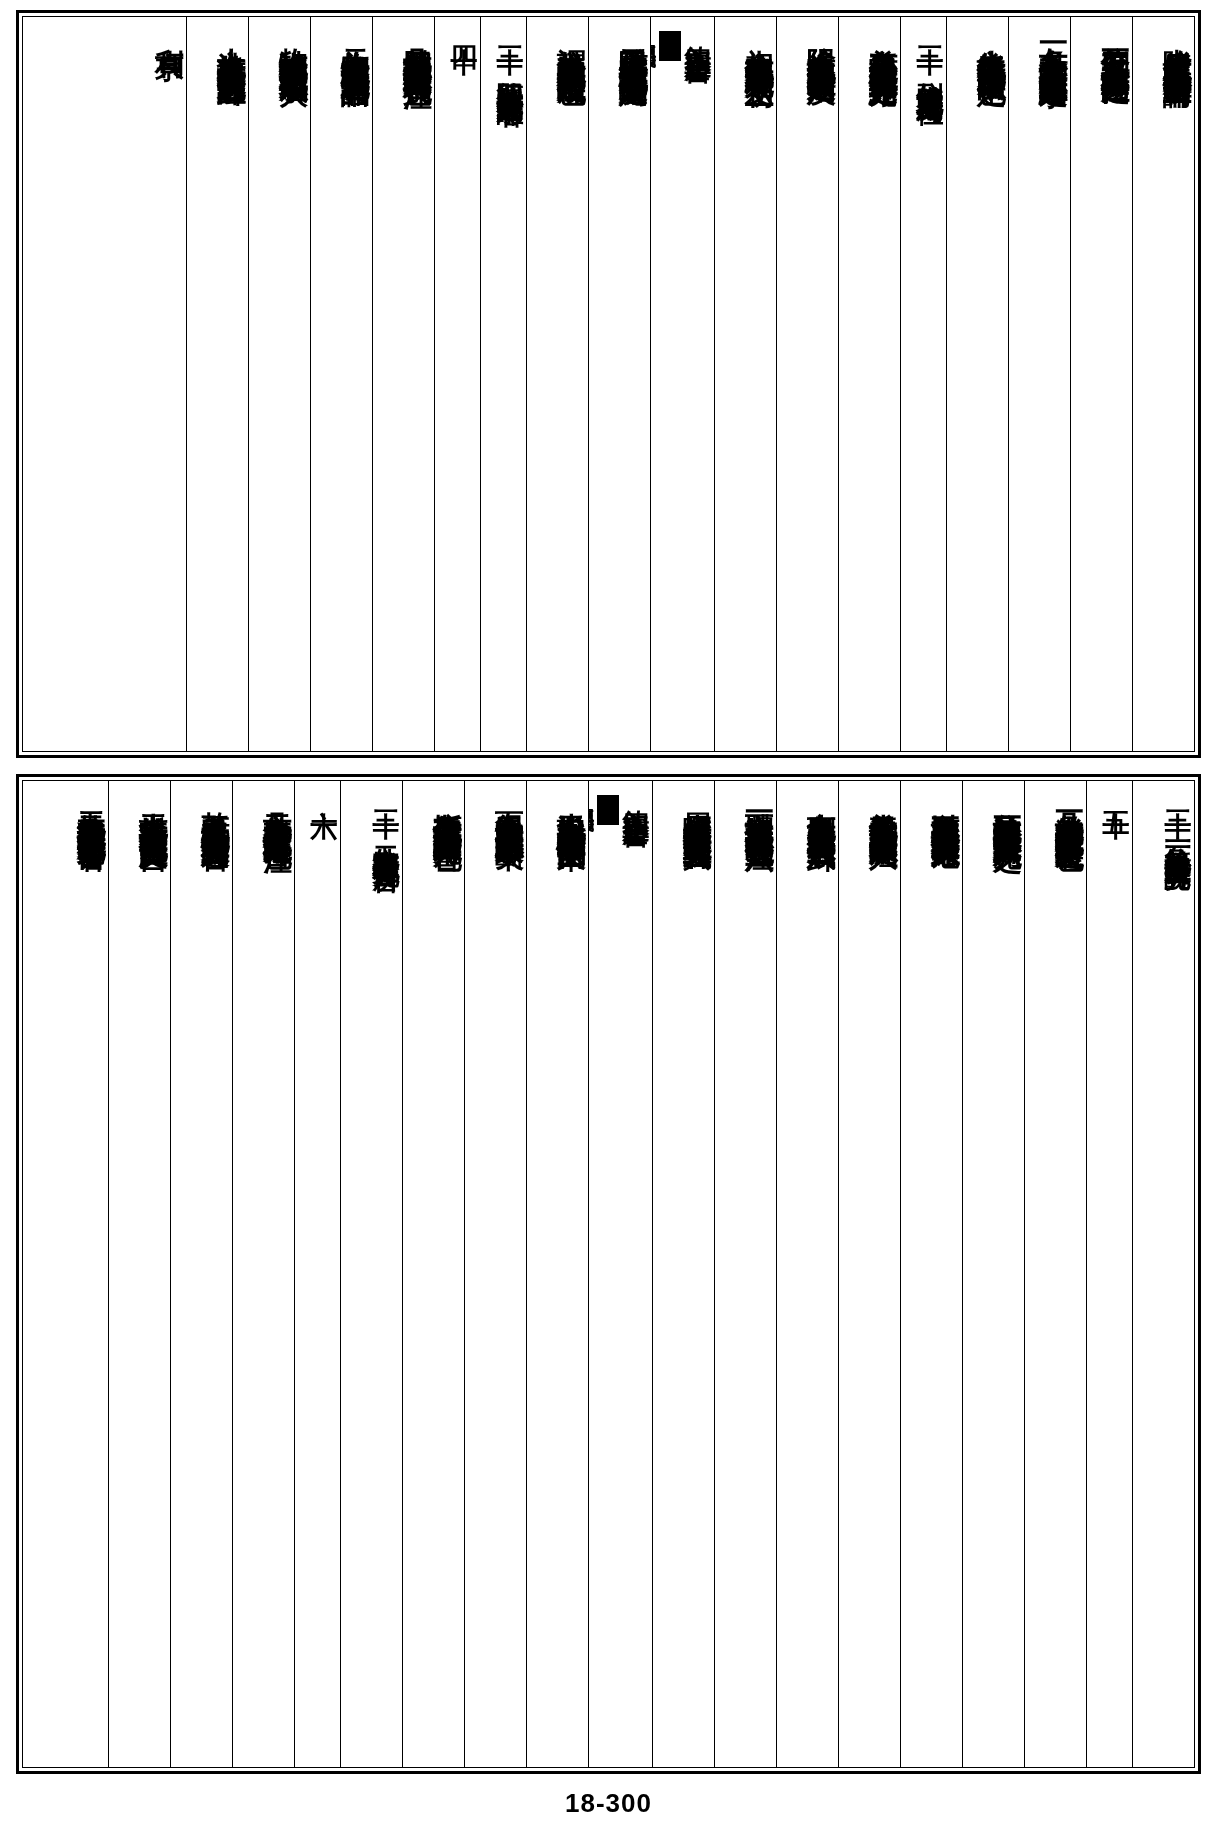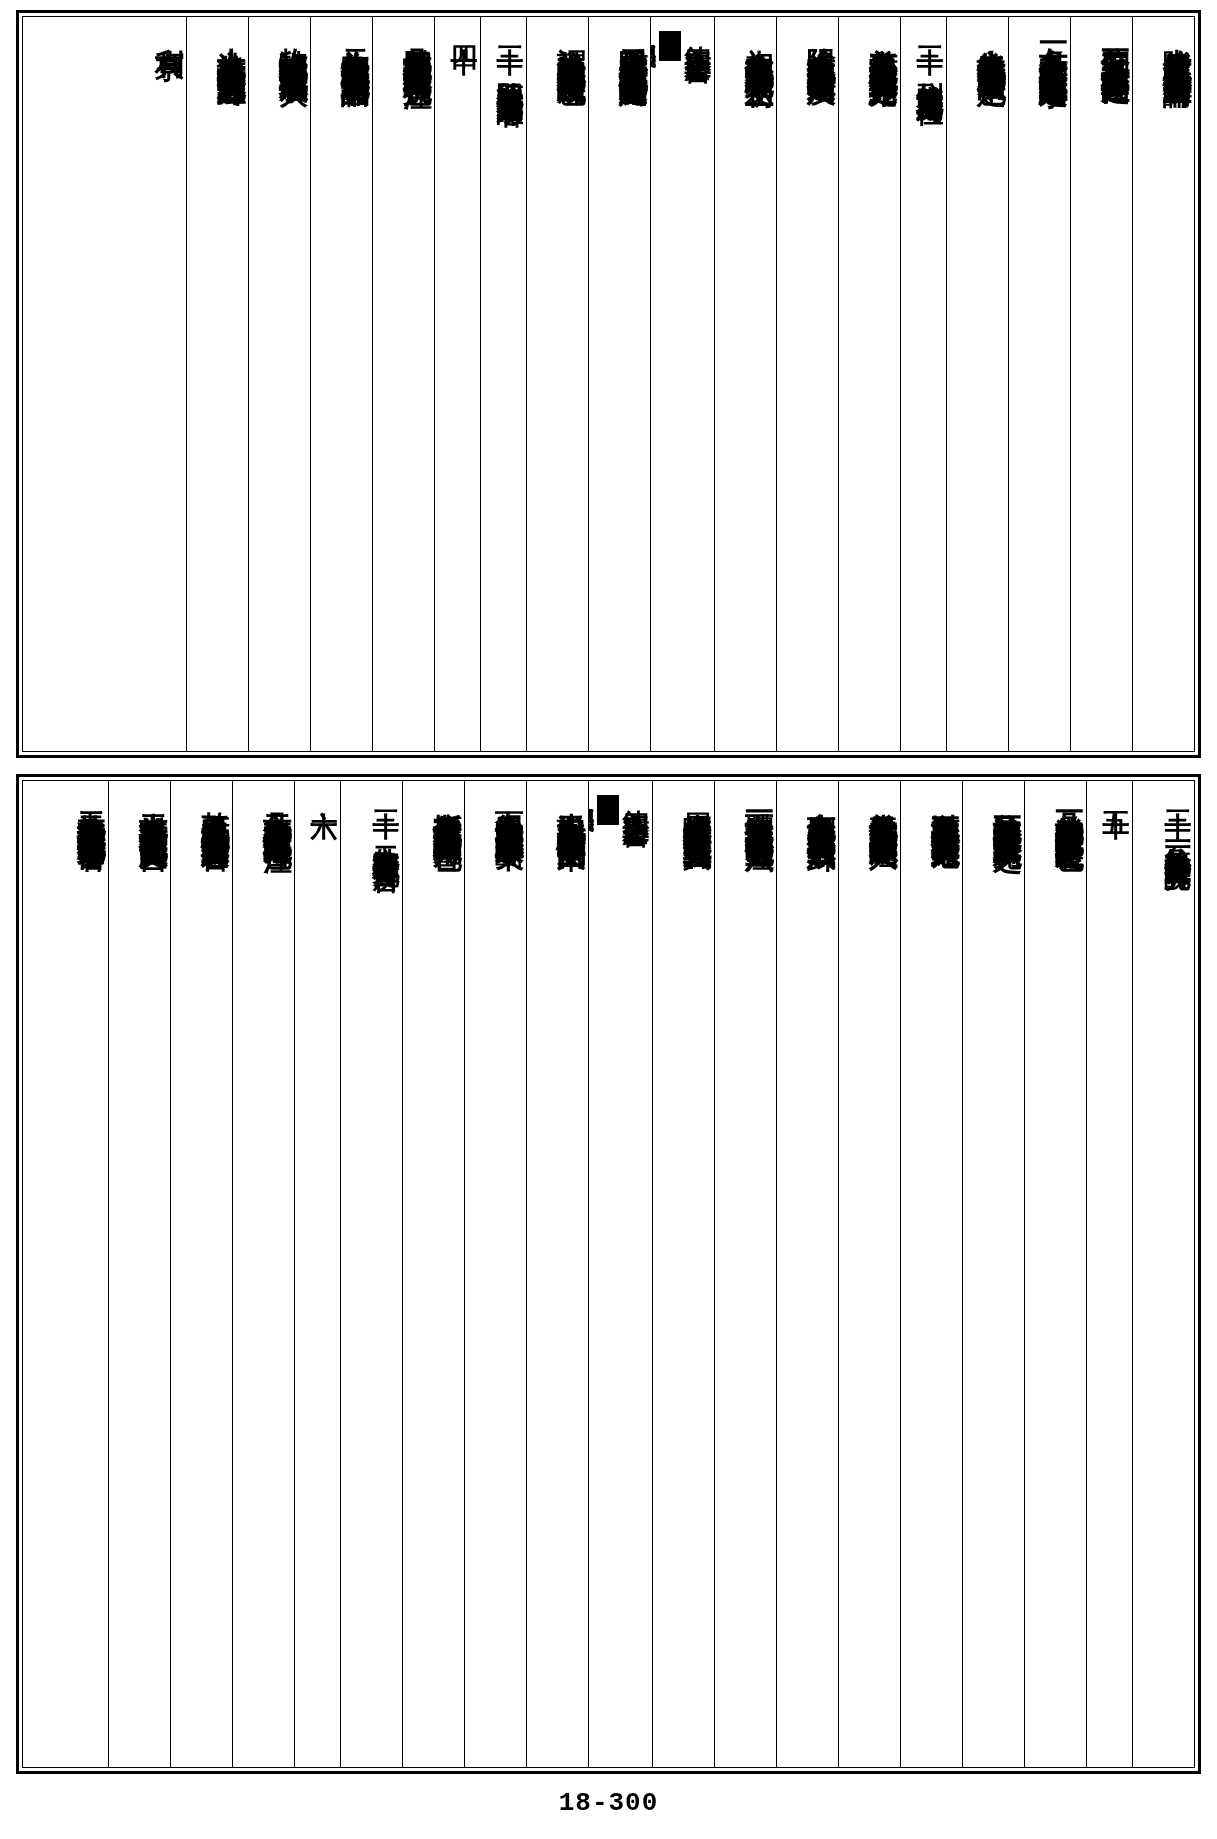--- a/index.html
+++ b/index.html
@@ -90,21 +90,21 @@
     margin-top: 4px;
   }
 
   .col.section-num {
     font-size: 27px;
   }
 
   .footer {
     width: 100%;
     text-align: center;
-    font-family: Liberation Mono, monospace;
+    font-family: Liberation Sans, sans-serif;
     font-size: 26px;
     font-weight: bold;
     letter-spacing: 1px;
     margin-top: 14px;
   }
 </style>
 </head>
 <body>
 
 <div class="page">

